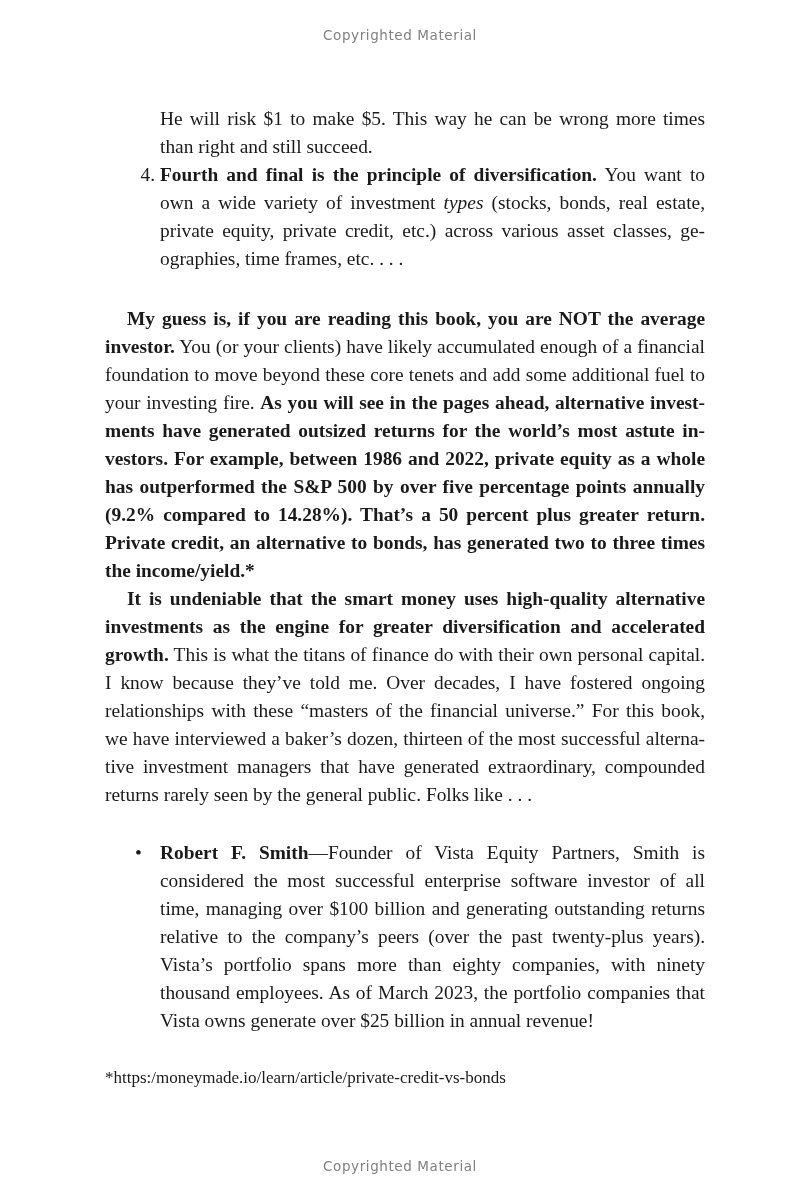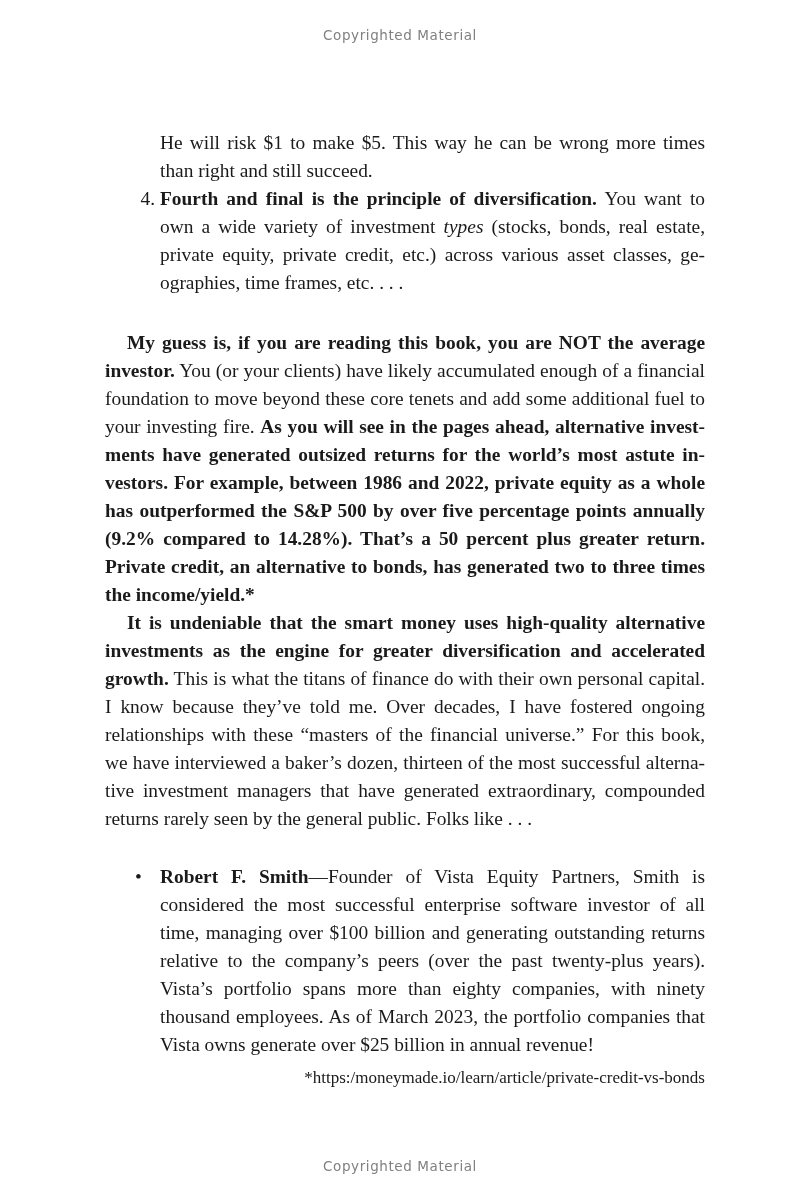--- a/index.html
+++ b/index.html
@@ -141,36 +141,36 @@
   .gap-bullet { height: 30px; }
 
   
   .footnote {
     position: absolute;
     left: 105px;
     top: 1066px;
     width: 600px;
     font-size: 17px;
     line-height: 24px;
-    text-align: right;
+    text-align: left;
   }
 </style>
 </head>
 <body>
 
 <div class="page">
 
   <div class="watermark watermark-top">Copyrighted Material</div>
 
 
   <div class="column">
 
     <ol class="num-list">
       <li>
-        <p class="cont-para" style="padding-left:0;margin-top:24px;">He will risk $1 to make $5. This way he can be wrong more times than right and still succeed.</p>
+        <p class="cont-para" style="padding-left:0;">He will risk $1 to make $5. This way he can be wrong more times than right and still succeed.</p>
       </li>
       <li>
         <span class="marker">4.</span>
         <p><b>Fourth and final is the principle of diversification.</b><span> You want to own a wide variety of investment </span><i>types</i><span> (stocks, bonds, real estate, private equity, private credit, etc.) across various asset classes, ge­ographies, time frames, etc. . . .</span></p>
       </li>
     </ol>
 
     <div class="gap-lg"></div>
 
     <p class="body-para"><b>My guess is, if you are reading this book, you are NOT the average investor.</b><span> You (or your clients) have likely accumulated enough of a financial foundation to move beyond these core tenets and add some additional fuel to your investing fire. </span><b>As you will see in the pages ahead, alternative invest­ments have generated outsized returns for the world’s most astute in­vestors. For example, between 1986 and 2022, private equity as a whole has outperformed the S&amp;P 500 by over five percentage points annually (9.2% compared to 14.28%). That’s a 50 percent plus greater return. Private credit, an alternative to bonds, has generated two to three times the income/yield.*</b></p>

